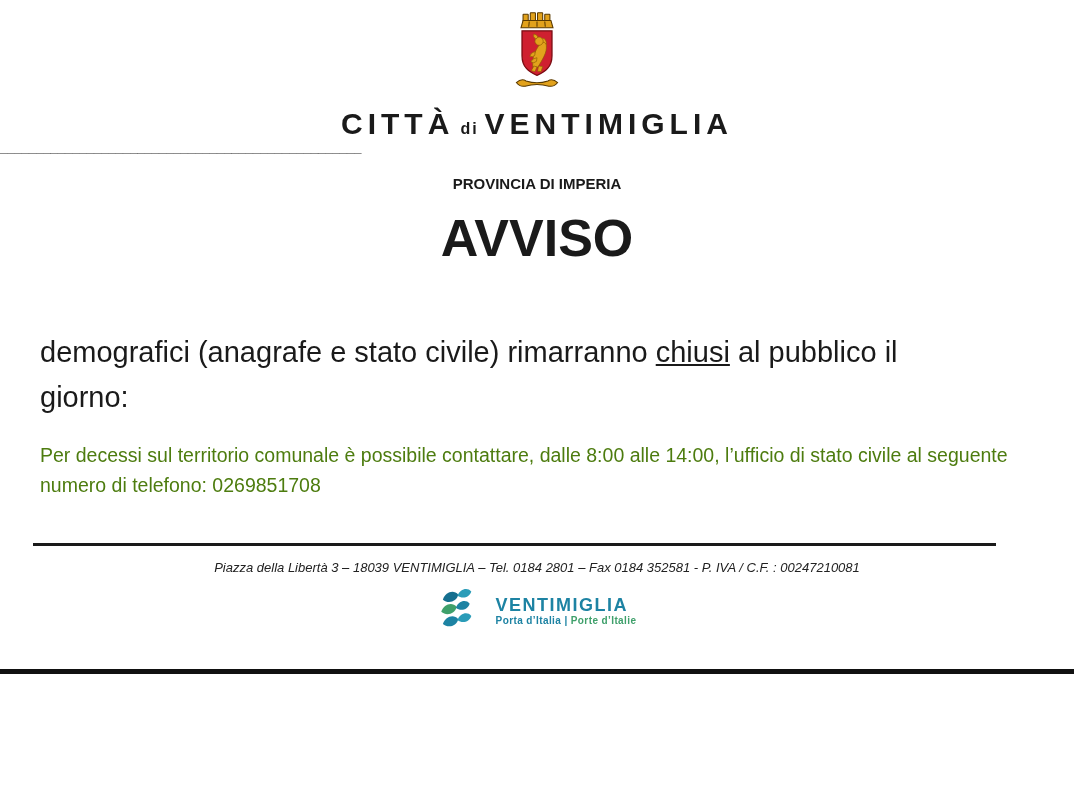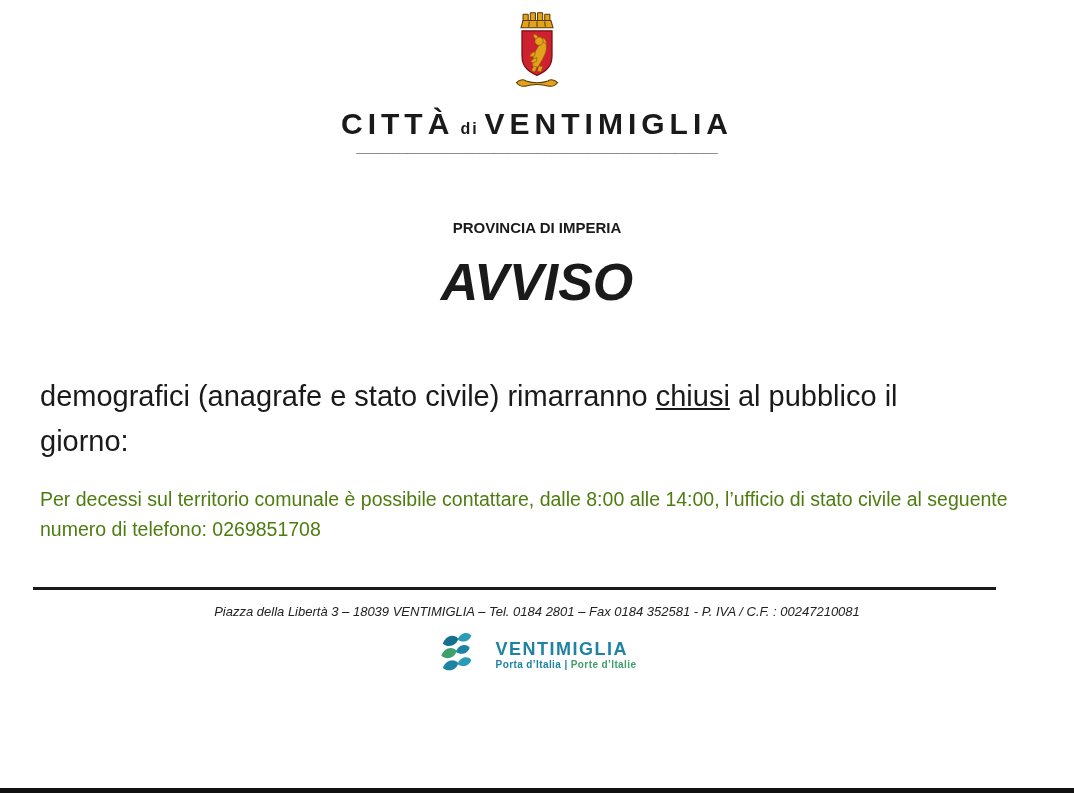--- a/index.html
+++ b/index.html
@@ -1,19 +1,19 @@
 <!DOCTYPE html>
 <html><head>
 <meta charset="utf-8">
 <style>
   * { margin:0; padding:0; box-sizing:border-box; }
   html,body { background:#ffffff; }
   .page {
     position:relative;
-    width:1074px; height:793px;
+    width:1074px; height:674px;
     background:#ffffff;
     font-family:"Liberation Sans", sans-serif;
     color:#111;
     overflow:hidden;
   }
   .crest-wrap { text-align:center; padding-top:7px; height:95px; }
   .crest-wrap svg { display:inline-block; }
 
   .city-title {
     text-align:center;
@@ -22,42 +22,41 @@
     font-size:30px;
     letter-spacing:5px;
     color:#1a1a1a;
   }
   .city-title .small-di {
     font-size:16px;
     letter-spacing:2px;
     margin:0 6px;
   }
   .title-underscores {
-    text-align:center;
+    text-align:left;
     font-size:13px;
     letter-spacing:0;
     line-height:10px;
     margin-top:2px;
     color:#1a1a1a;
     font-weight:bold;
   }
   .province {
     text-align:center;
-    margin-top:66px;
+    margin-top:22px;
     font-weight:bold;
     font-size:15px;
     color:#1a1a1a;
   }
   .avviso-title {
     text-align:center;
     margin-top:16px;
     font-weight:bold;
     font-size:52px;
     color:#1a1a1a;
-    font-style:italic;
   }
   .body-par {
     margin:17px 40px 0 40px;
     font-size:29px;
     line-height:45px;
     color:#1a1a1a;
   }
   .body-par .bold-u { font-weight:normal; text-decoration:underline;text-align:center; }
   .date-line {
     text-align:center;

